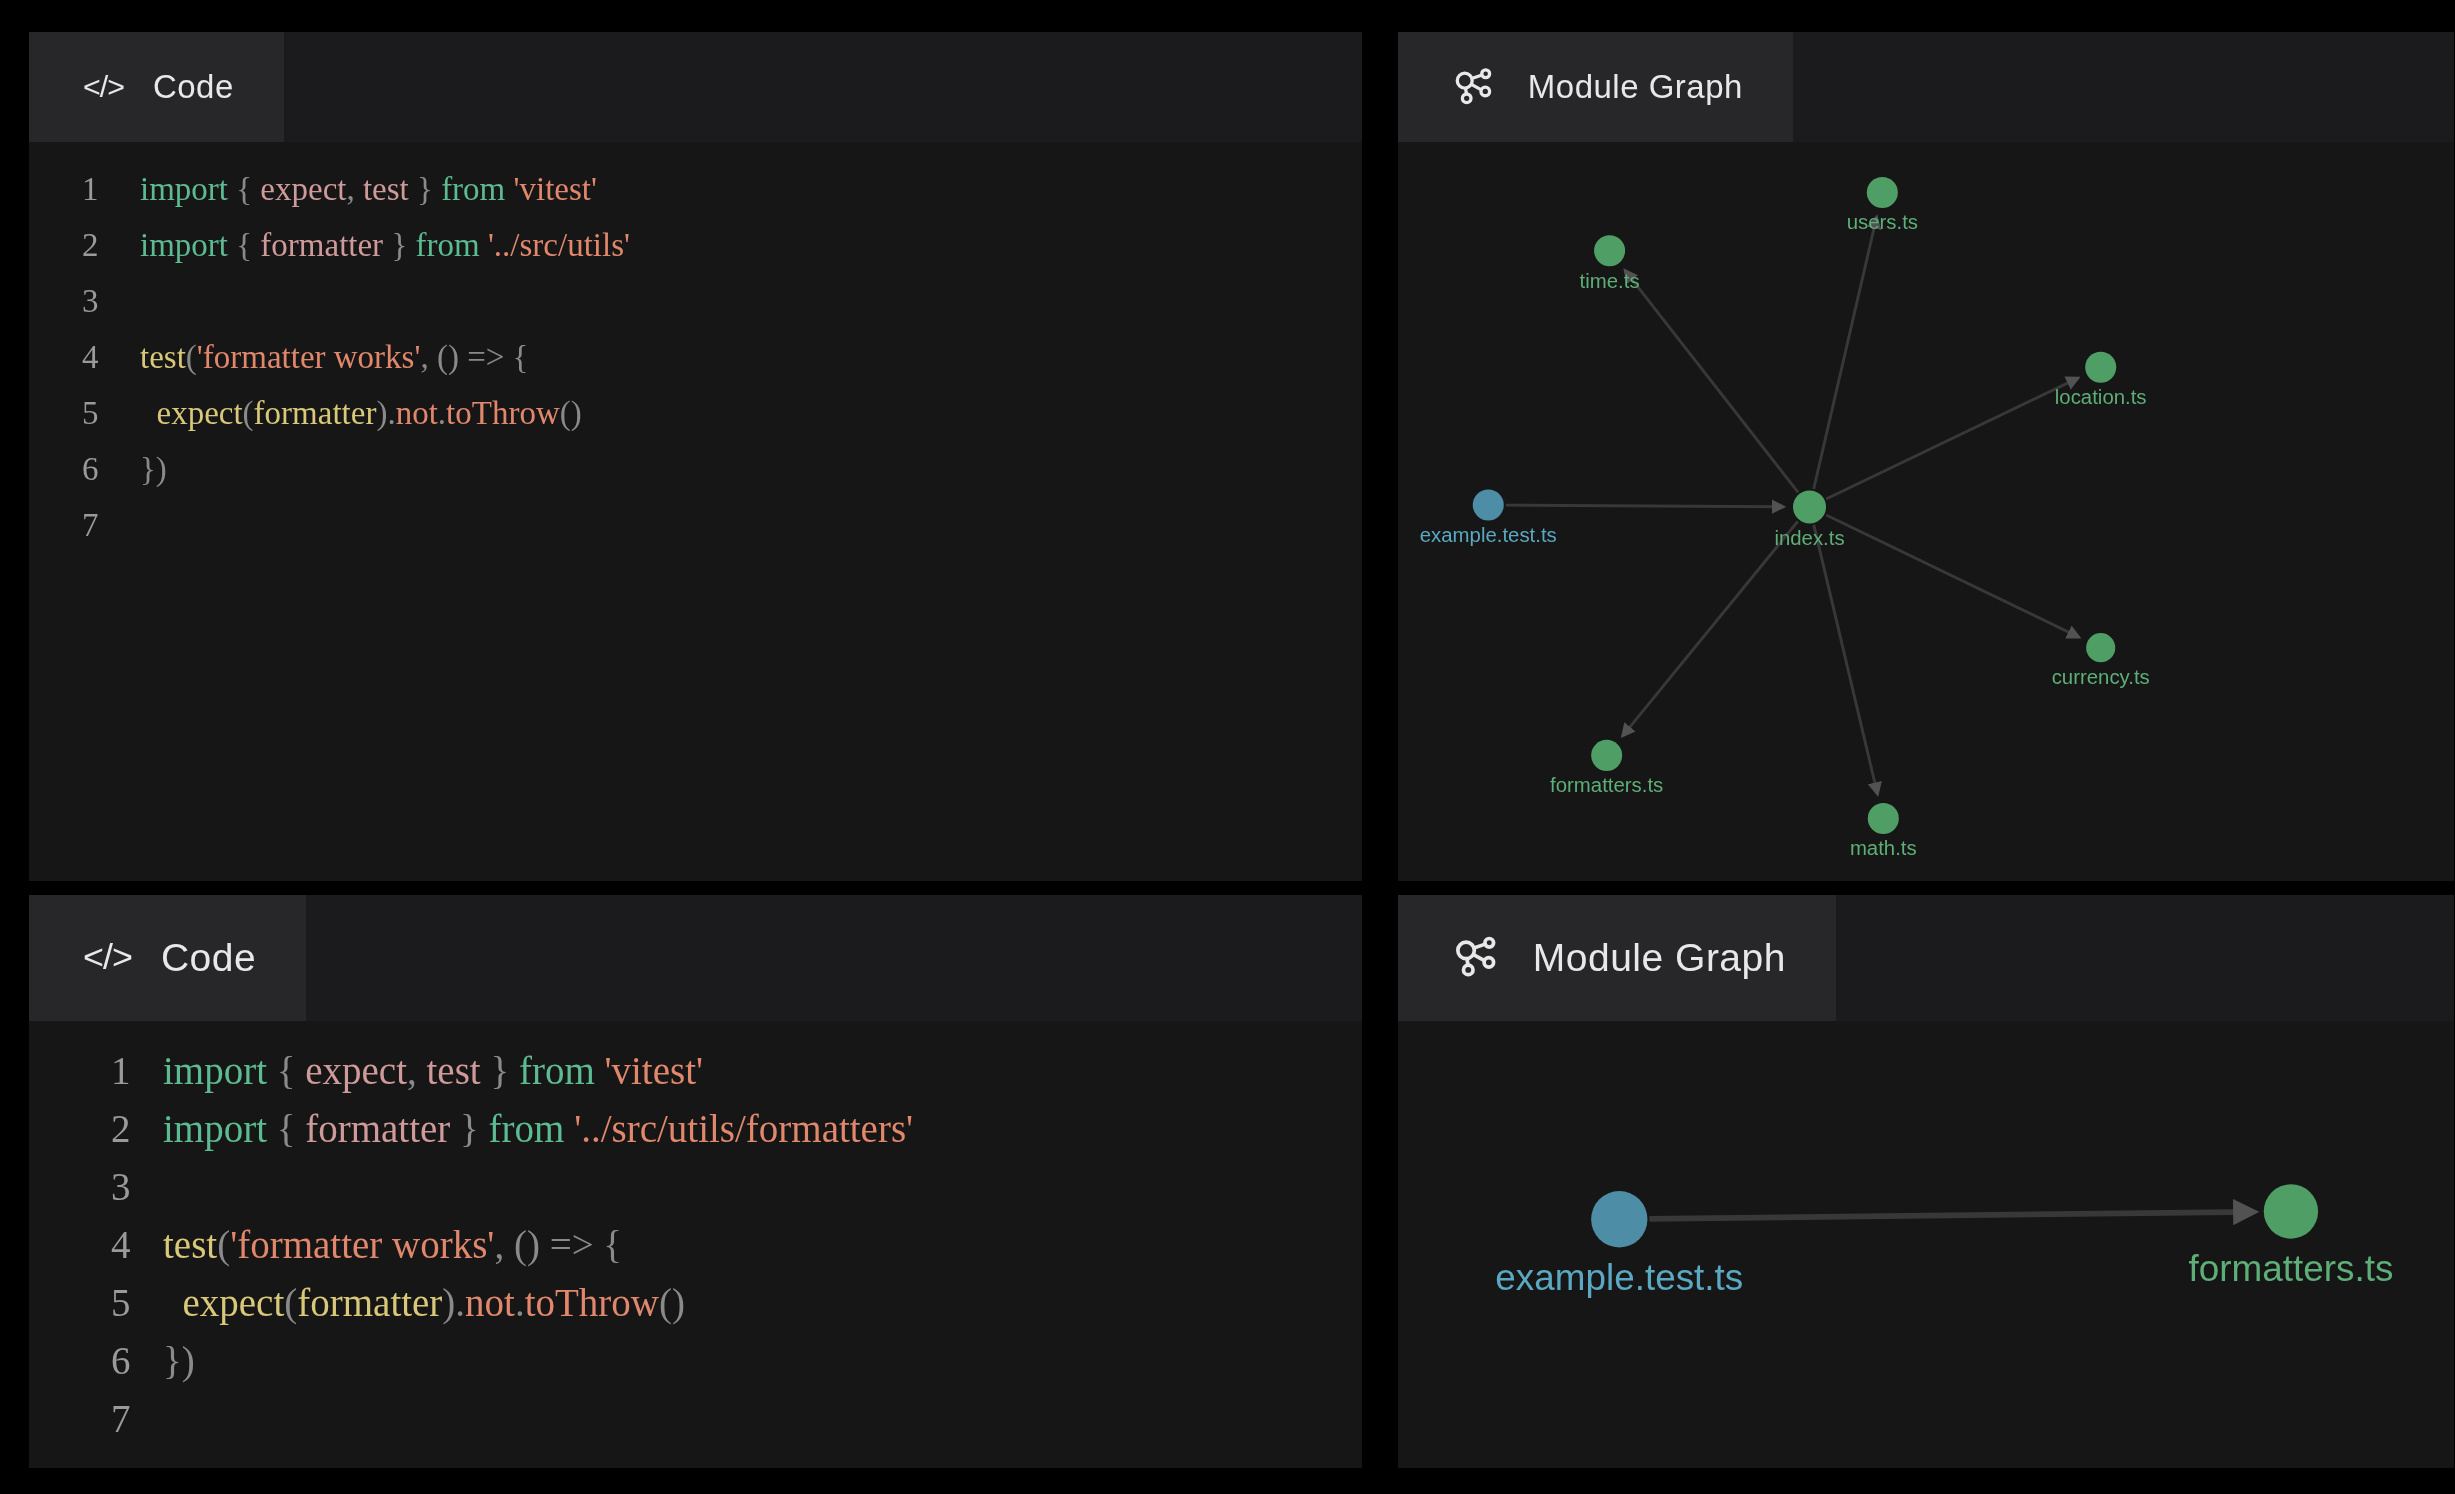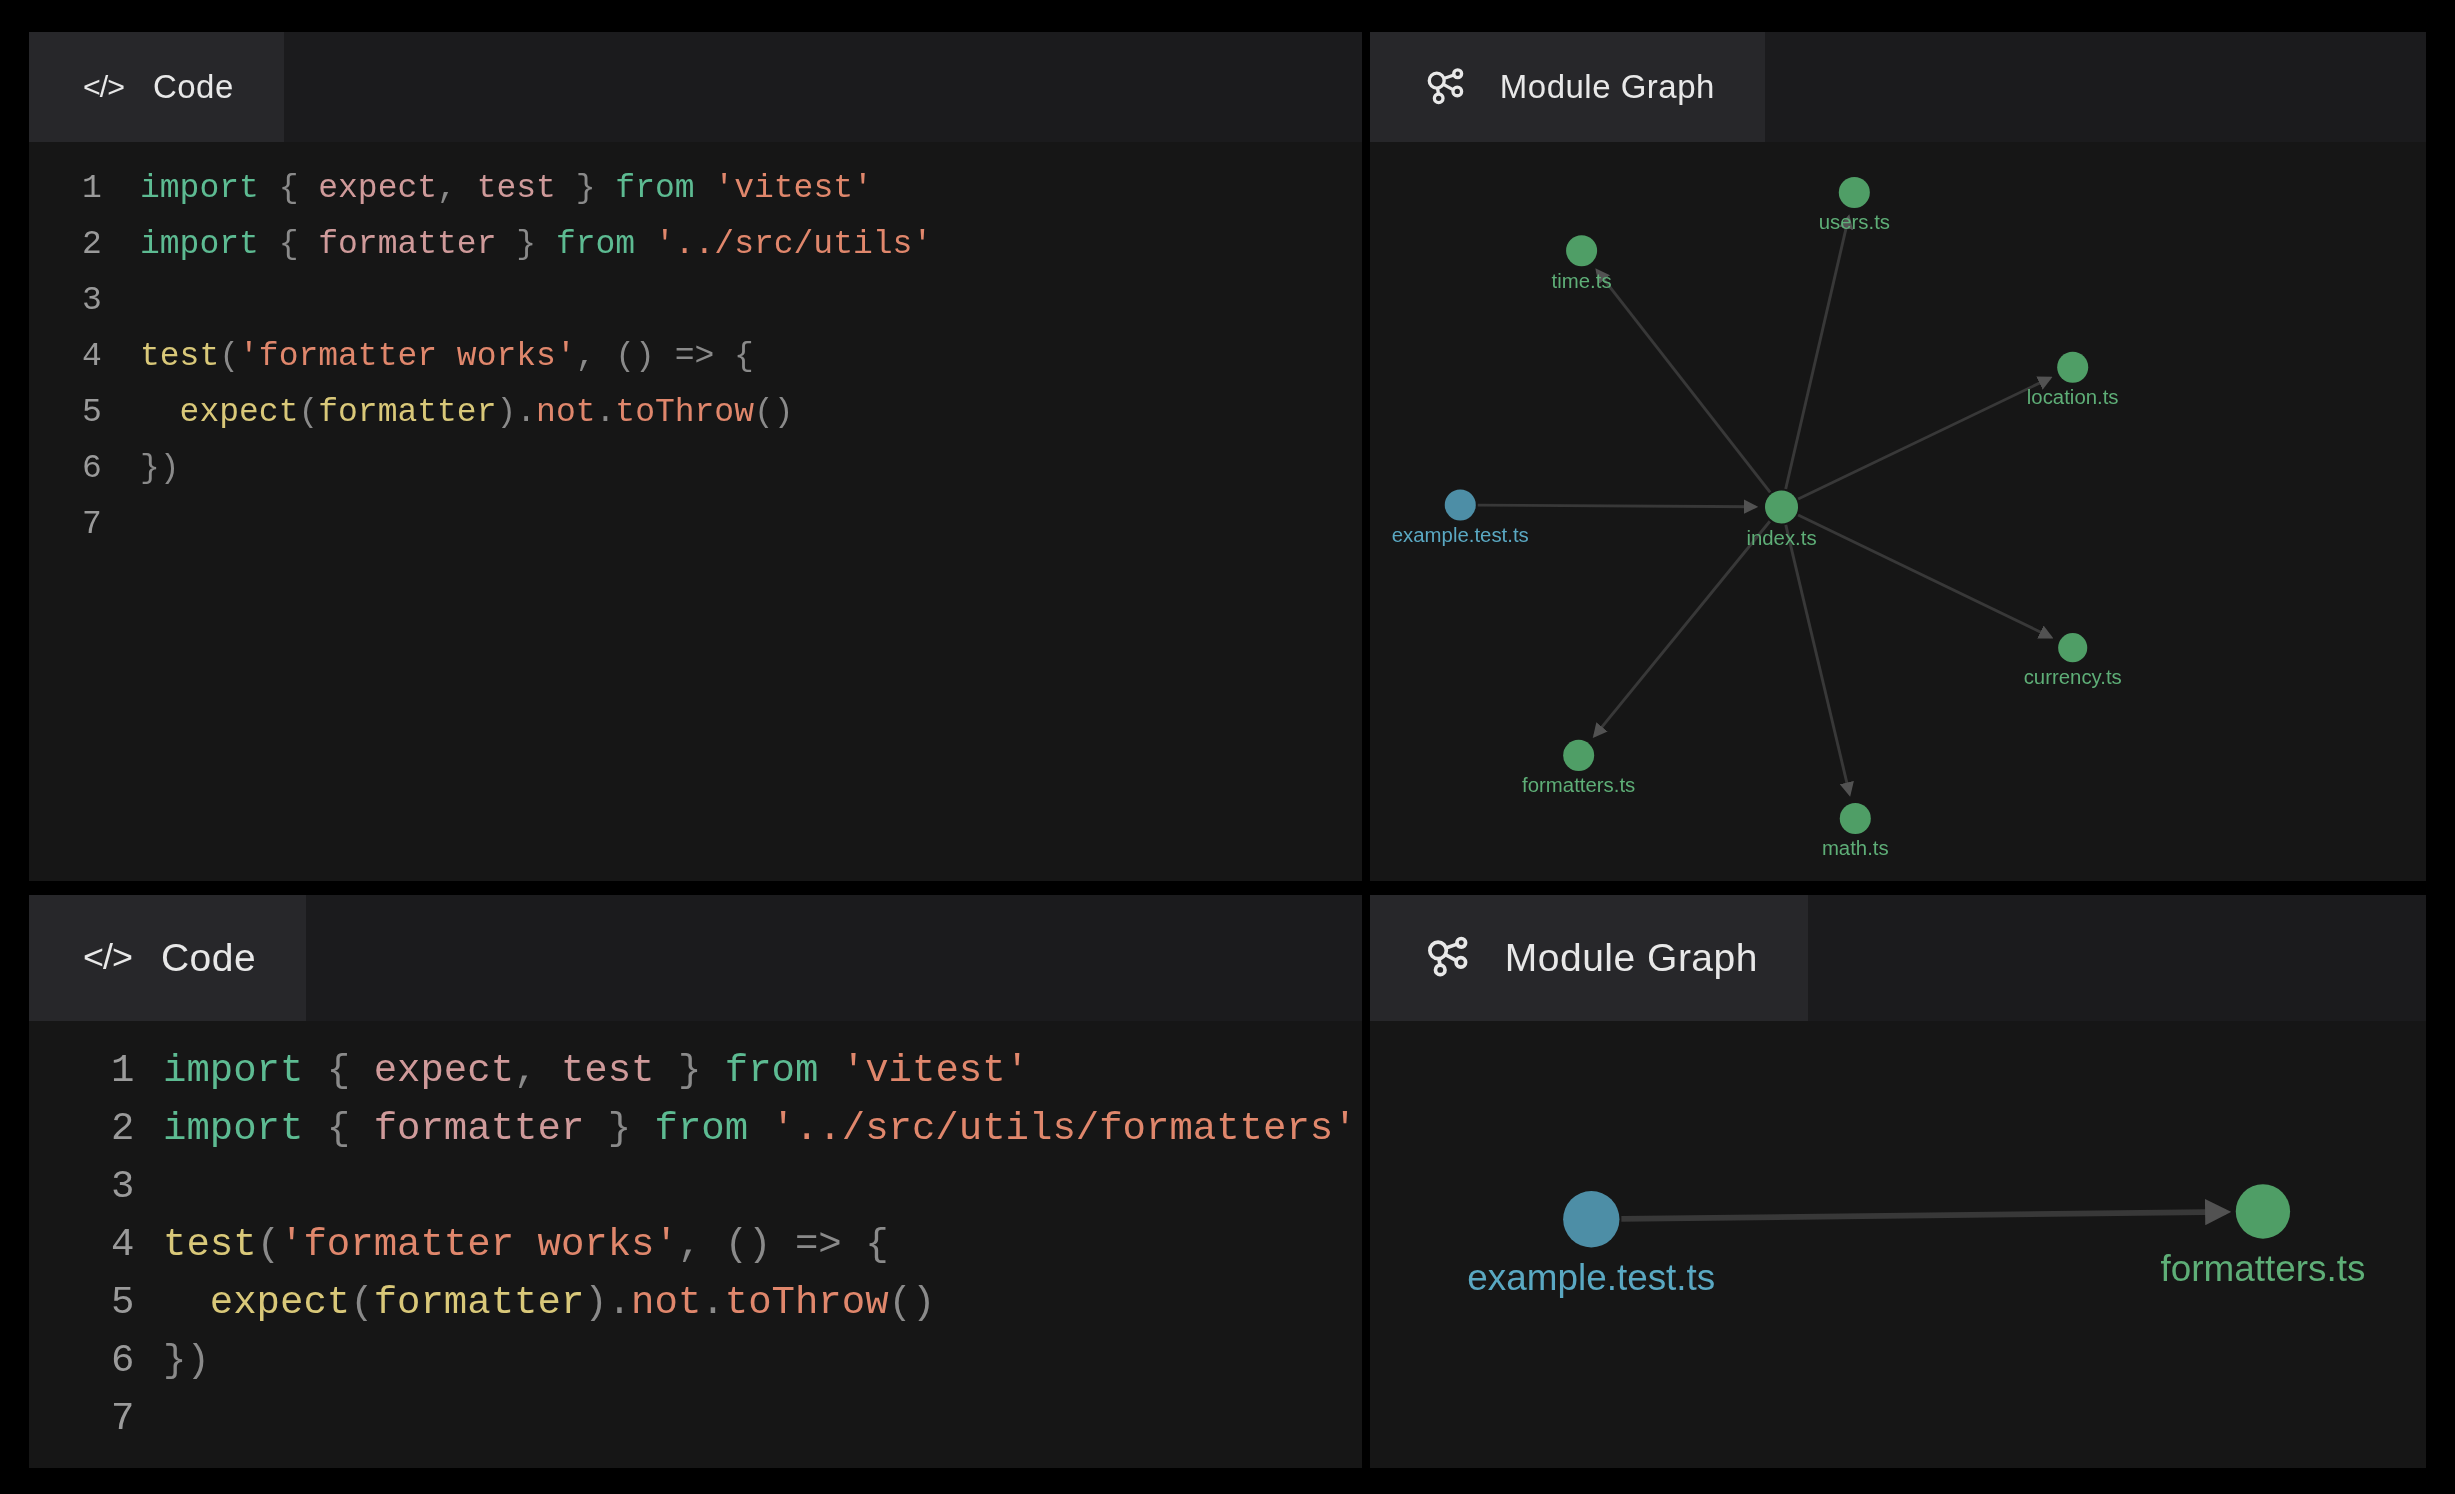--- a/index.html
+++ b/index.html
@@ -3,34 +3,34 @@
 <meta charset="utf-8">
 <style>
   html,body{margin:0;padding:0;background:#000;}
   body{width:2455px;height:1494px;overflow:hidden;font-family:"Liberation Sans",sans-serif;}
   .canvas{position:relative;width:2455px;height:1494px;box-sizing:border-box;padding:32px 29px 0 29px;background:#000;}
   .row{display:flex;gap:7.8px;}
   .row1{height:849px;margin-bottom:13.6px;}
   .row2{height:573px;}
   .panel{background:var(--panel);display:flex;flex-direction:column;overflow:hidden;}
   .code-panel{width:1333px;flex:0 0 auto;}
-  .graph-panel{width:1056px;flex:0 0 auto;}
+  .graph-panel{width:1056px;flex:0 0 auto;margin-left:28px;}
   .panel-header{background:var(--band);flex:0 0 auto;display:flex;align-items:stretch;}
   .row1 .panel-header{height:110px;}
   .row2 .panel-header{height:126px;}
   .tab{display:flex;align-items:center;background:var(--tab);color:var(--headertext);
        padding:0 50px 0 54px;gap:29px;font-weight:500;letter-spacing:0.5px;}
   .row1 .tab{font-size:33px;}
   .row2 .tab{font-size:39px;}
   .code-glyph{font-family:"Liberation Sans",sans-serif;font-size:0.92em;letter-spacing:-1px;color:var(--headertext);}
   .graph-glyph{display:block;}
   .row1 .graph-glyph{width:47px;height:47px;}
   .row2 .graph-glyph{width:52px;height:52px;}
 
-  .code-body{flex:1 1 auto;font-family:Liberation Mono, monospace;white-space:pre;}
+  .code-body{flex:1 1 auto;font-family:Liberation Serif, serif;white-space:pre;}
   .row1 .code-body{padding:19.4px 0 0 53px;font-size:33px;line-height:56px;}
   .row2 .code-body{padding:21.3px 0 0 82px;font-size:39px;line-height:58px;}
   .cl{white-space:pre;}
   .ln{display:inline-block;color:var(--ln);}
   .row1 .ln{width:58px;}
   .row2 .ln{width:52px;}
   .tk-kw{color:var(--kw);}
   .tk-vr{color:var(--vr);}
   .tk-st{color:var(--st);}
   .tk-fn{color:var(--fn);}

